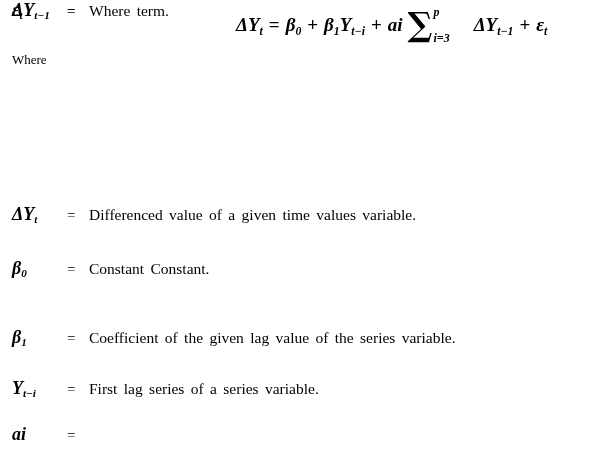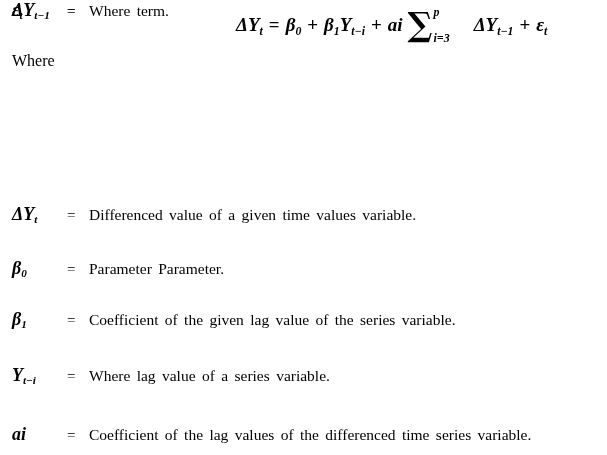--- a/index.html
+++ b/index.html
@@ -60,39 +60,39 @@
     margin-left: 1px;
   }
   .sigma-limits .lim { line-height: 12px; }
   .sigma-gap { display: inline-block; width: 24px; }
 
   
   .where {
     position: absolute;
     left: 12px;
     top: 52px;
-    font-size: 16px;
+    font-size: 13px;
   }
 
   
   .def-row {
     position: absolute;
     left: 12px;
     width: 588px;
     display: grid;
     grid-template-columns: 55px 22px auto;
     align-items: baseline;
     white-space: nowrap;
   }
   .def-row:nth-of-type(1) { top: 96px;  }
   .def-row:nth-of-type(2) { top: 150px; }
   .def-row:nth-of-type(3) { top: 204px; }
   .def-row:nth-of-type(4) { top: 258px; }
-  .def-row:nth-of-type(5) { top: 309px; }
-  .def-row:nth-of-type(6) { top: 365px; }
+  .def-row:nth-of-type(5) { top: 327px; }
+  .def-row:nth-of-type(6) { top: 378px; }
   .def-row:nth-of-type(7) { top: 424px; }
 
   .def-sym {
     font-size: 18px;
     font-style: italic;
     font-weight: bold;
   }
   .def-sym sub {
     font-size: 0.62em;
     line-height: 0;
@@ -137,39 +137,38 @@
 
   <div class="def-row">
     <span class="def-sym"><span>ΔY</span><sub>t</sub></span>
     <span class="def-eq">=</span>
     <span class="def-text">Differenced value of a given time values variable.</span>
   </div>
 
   <div class="def-row">
     <span class="def-sym"><span>β</span><sub>0</sub></span>
     <span class="def-eq">=</span>
-    <span class="def-text">Parameter Parameter.</span>
+    <span class="def-text">Constant Constant.</span>
   </div>
 
   <div class="def-row">
     <span class="def-sym"><span>β</span><sub>1</sub></span>
     <span class="def-eq">=</span>
     <span class="def-text">Coefficient of the given lag value of the series variable.</span>
   </div>
 
   <div class="def-row">
     <span class="def-sym"><span>Y</span><sub>t−i</sub></span>
     <span class="def-eq">=</span>
-    <span class="def-text">Where lag value of a series variable.</span>
+    <span class="def-text">First lag series of a series variable.</span>
   </div>
 
   <div class="def-row">
     <span class="def-sym"><span>ai</span><sub></sub></span>
     <span class="def-eq">=</span>
-    <span class="def-text">Coefficient of the lag values of the differenced time series variable.</span>
   </div>
 
   <div class="def-row">
     <span class="def-sym"><span>ΔY</span><sub>t−1</sub></span>
     <span class="def-eq">=</span>
   </div>
 
   <div class="def-row">
     <span class="def-sym"><span>ε</span><sub>t</sub></span>
     <span class="def-eq">=</span>

